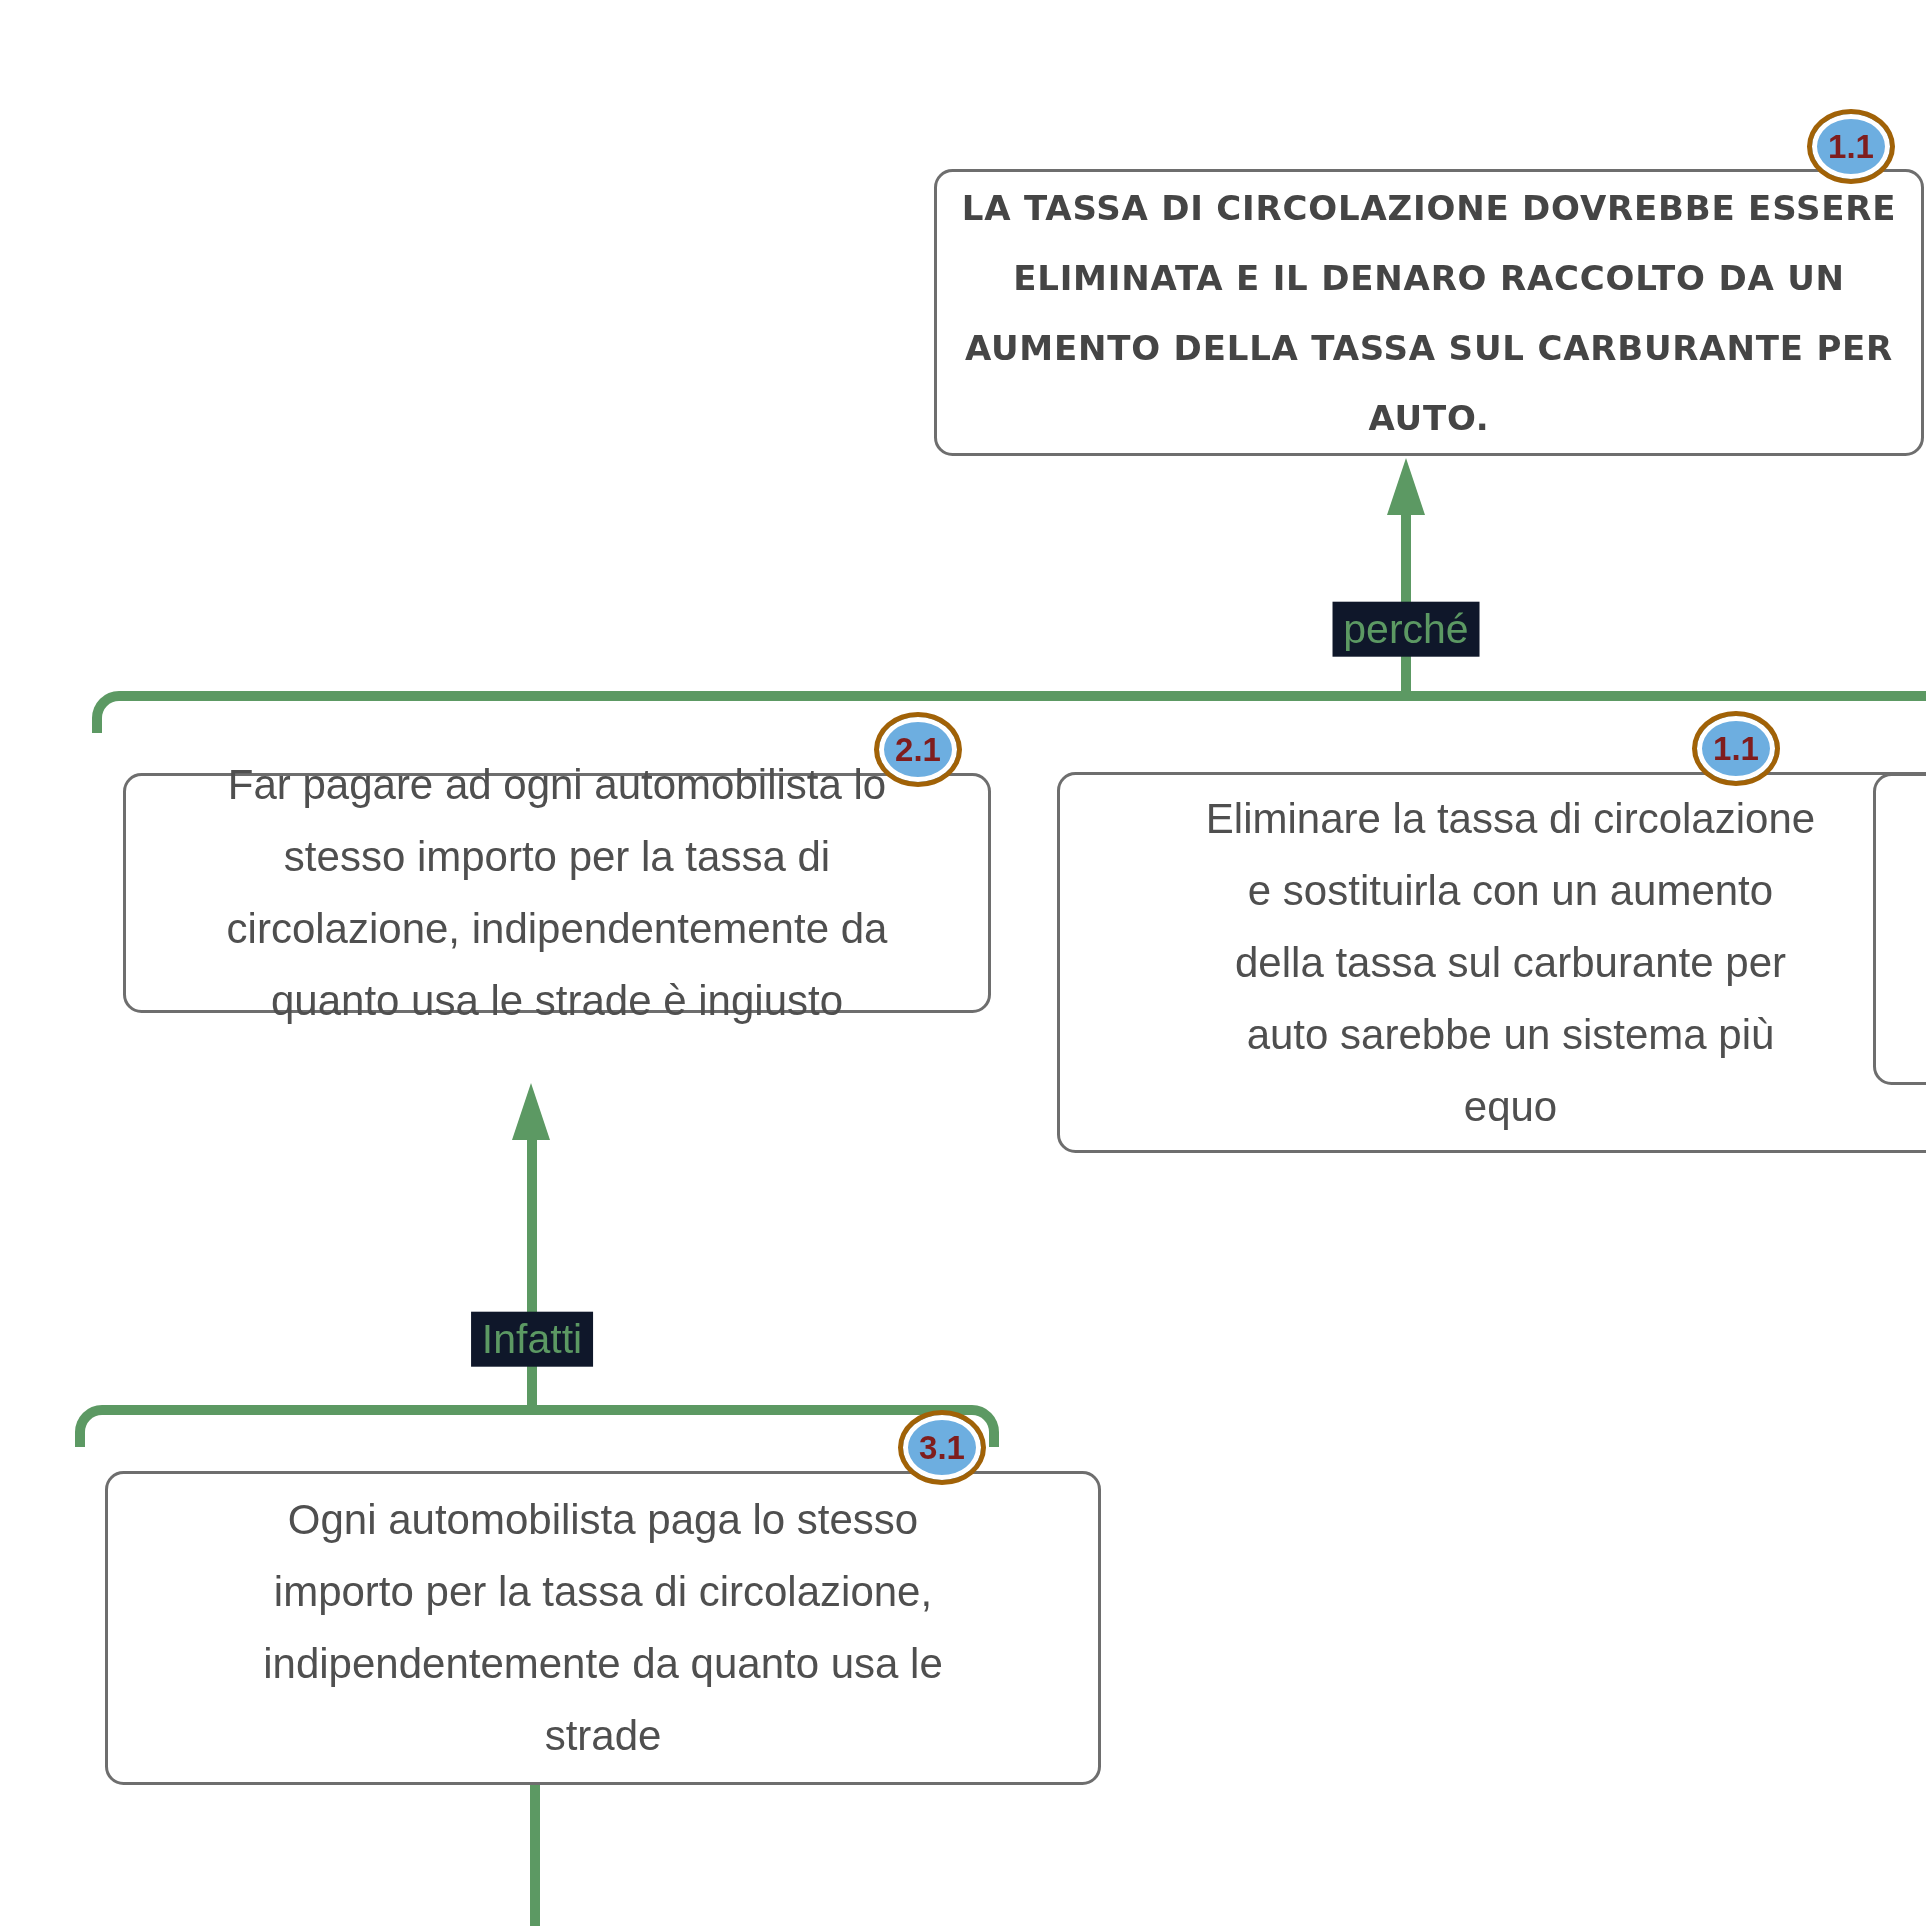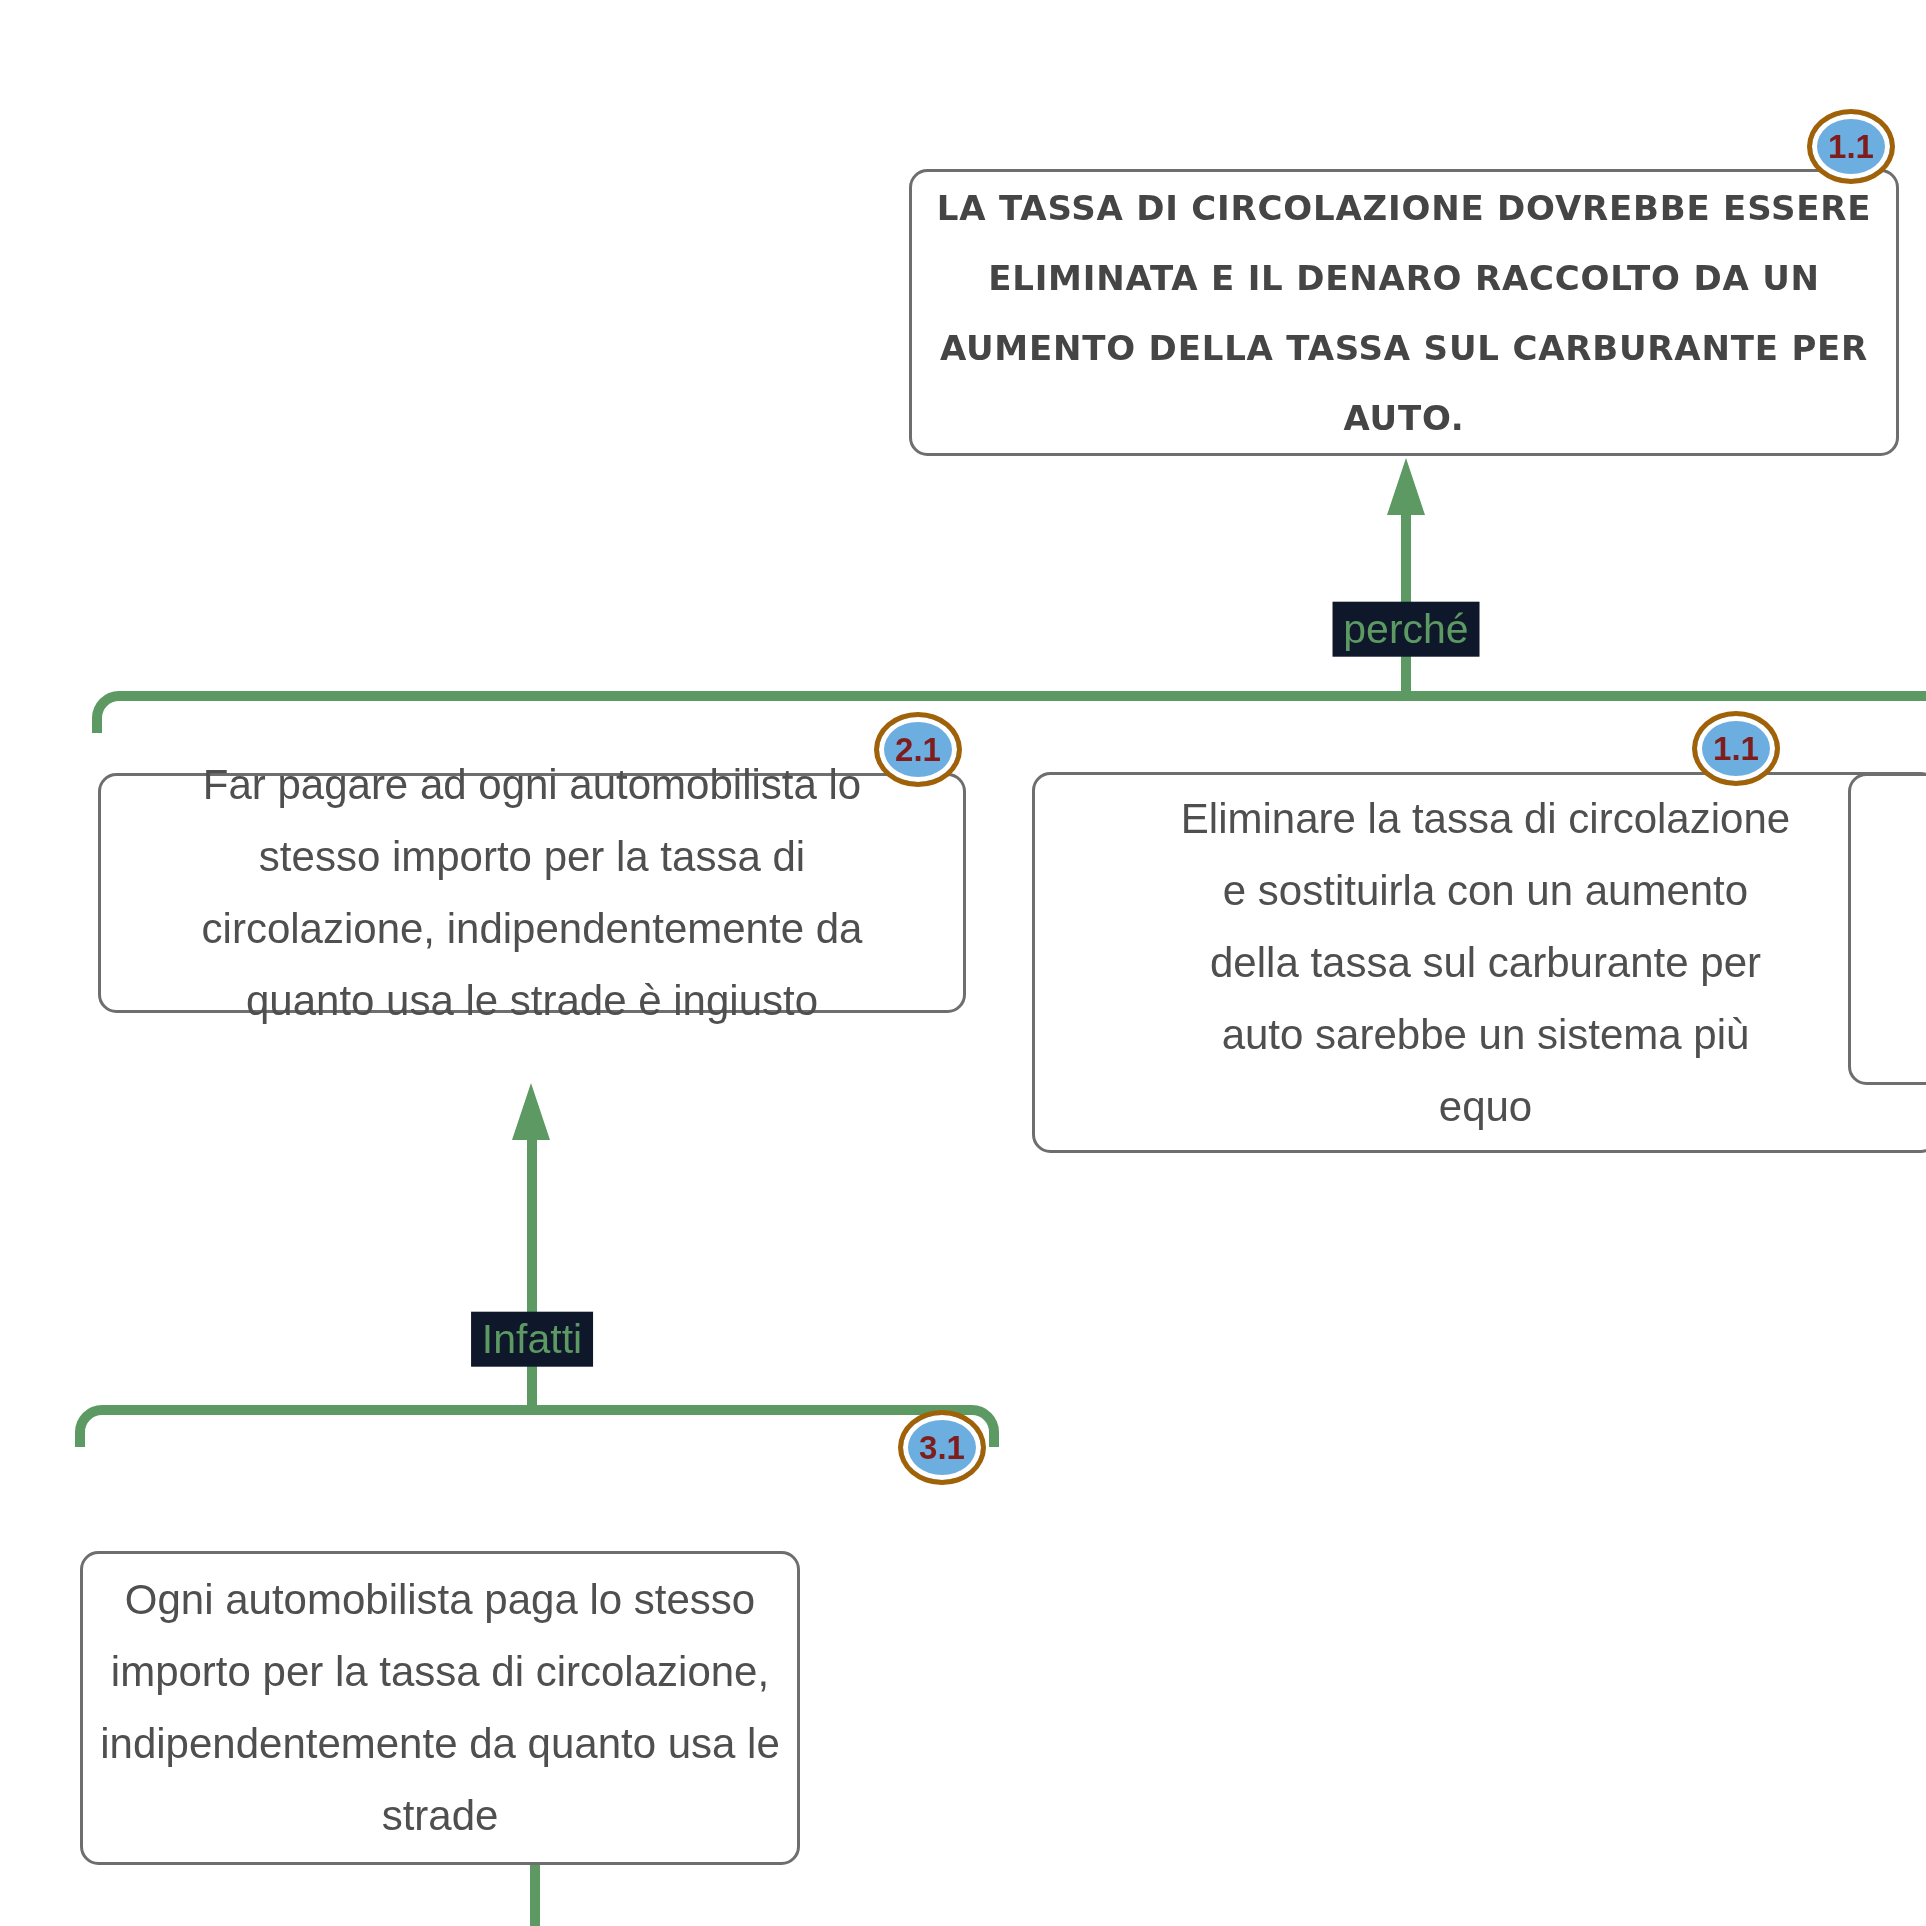--- a/index.html
+++ b/index.html
@@ -26,37 +26,38 @@
     display: flex;
     align-items: center;
     justify-content: center;
     text-align: center;
     white-space: pre-line;
     color: #4f4f4f;
     font-size: 42px;
     line-height: 72px;
     padding: 0 11.6px;
     z-index: 3;
+    margin-left: 25px;
   }
   .node.claim {
     font-family: "DejaVu Sans", sans-serif;
     font-weight: bold;
     text-transform: uppercase;
     letter-spacing: 0.8px;
     color: #454545;
     font-size: 34px;
     line-height: 70px;
     padding: 0 15.4px;
   }
 
   #node-1-1 { left: 909px; top:  169px; width: 990px; height: 287px; }
   #node-2-1 { left:  98px; top: 773px; width: 868px; height: 240px; }
   #node-2-2 { left: 1032px; top: 772px; width: 907px; height: 381px; }
   #node-2-3 { left: 1848px; top: 773px; width: 870px; height: 312px; }
-  #node-3-1 { left:  80px; top: 1551px; width: 720px; height: 314px; }
+  #node-3-1 { left:  80px; top: 1471px; width: 996px; height: 314px; }
 
   
   .badge {
     position: absolute;
     width: 88px;
     height: 75px;
     box-sizing: border-box;
     border-radius: 50%;
     background: #6daee0;
     border: 5px solid #a16207;

